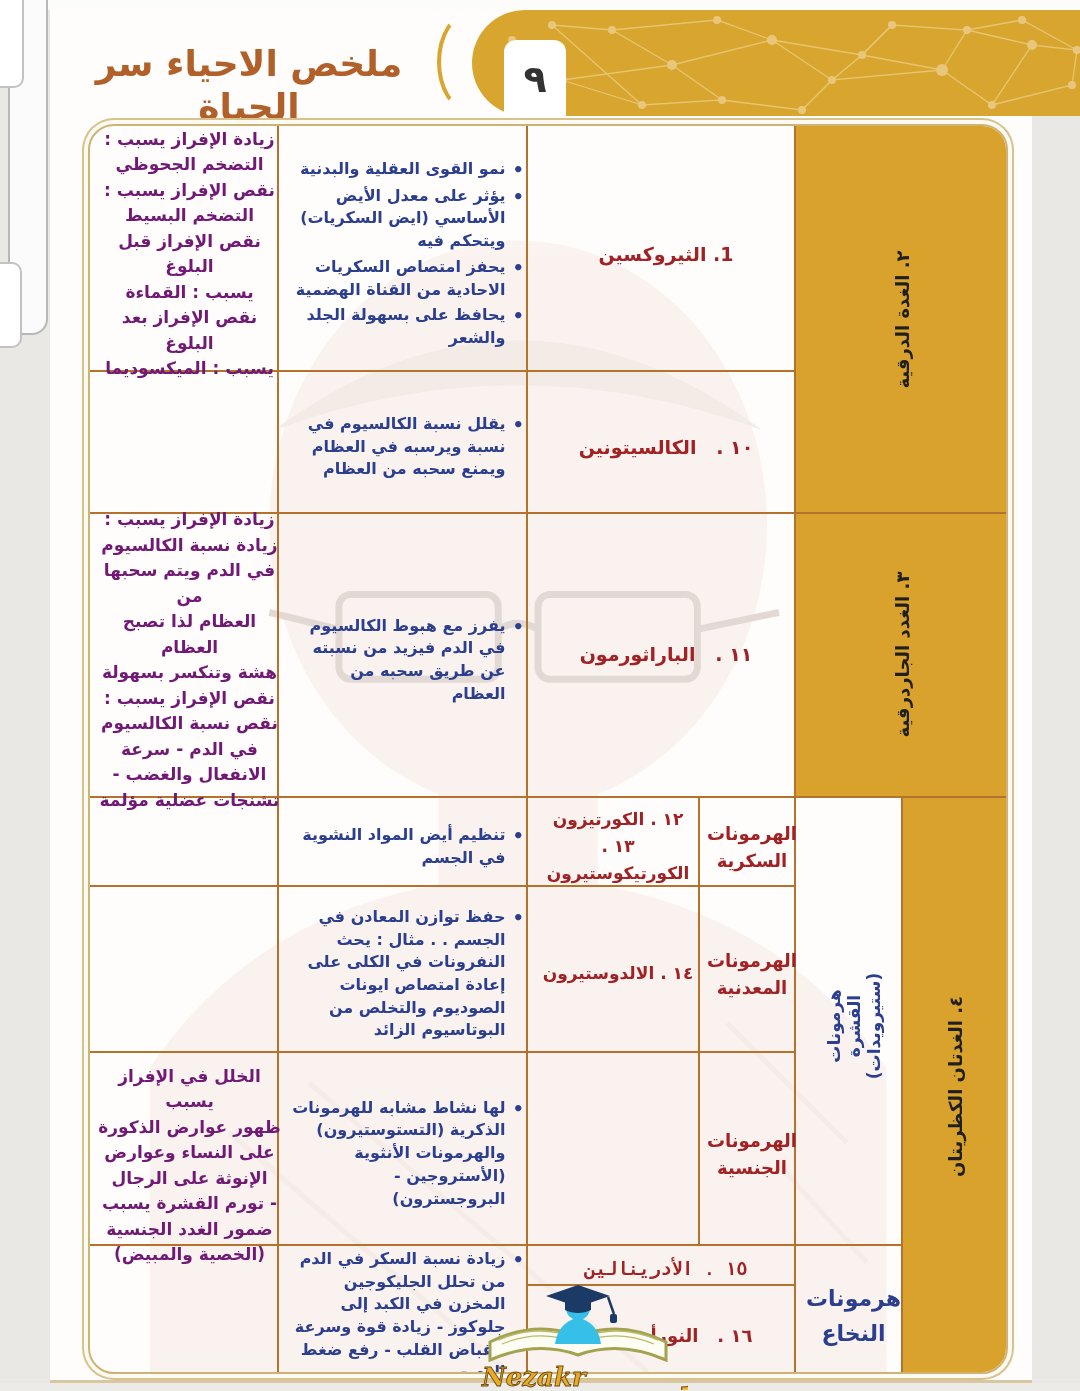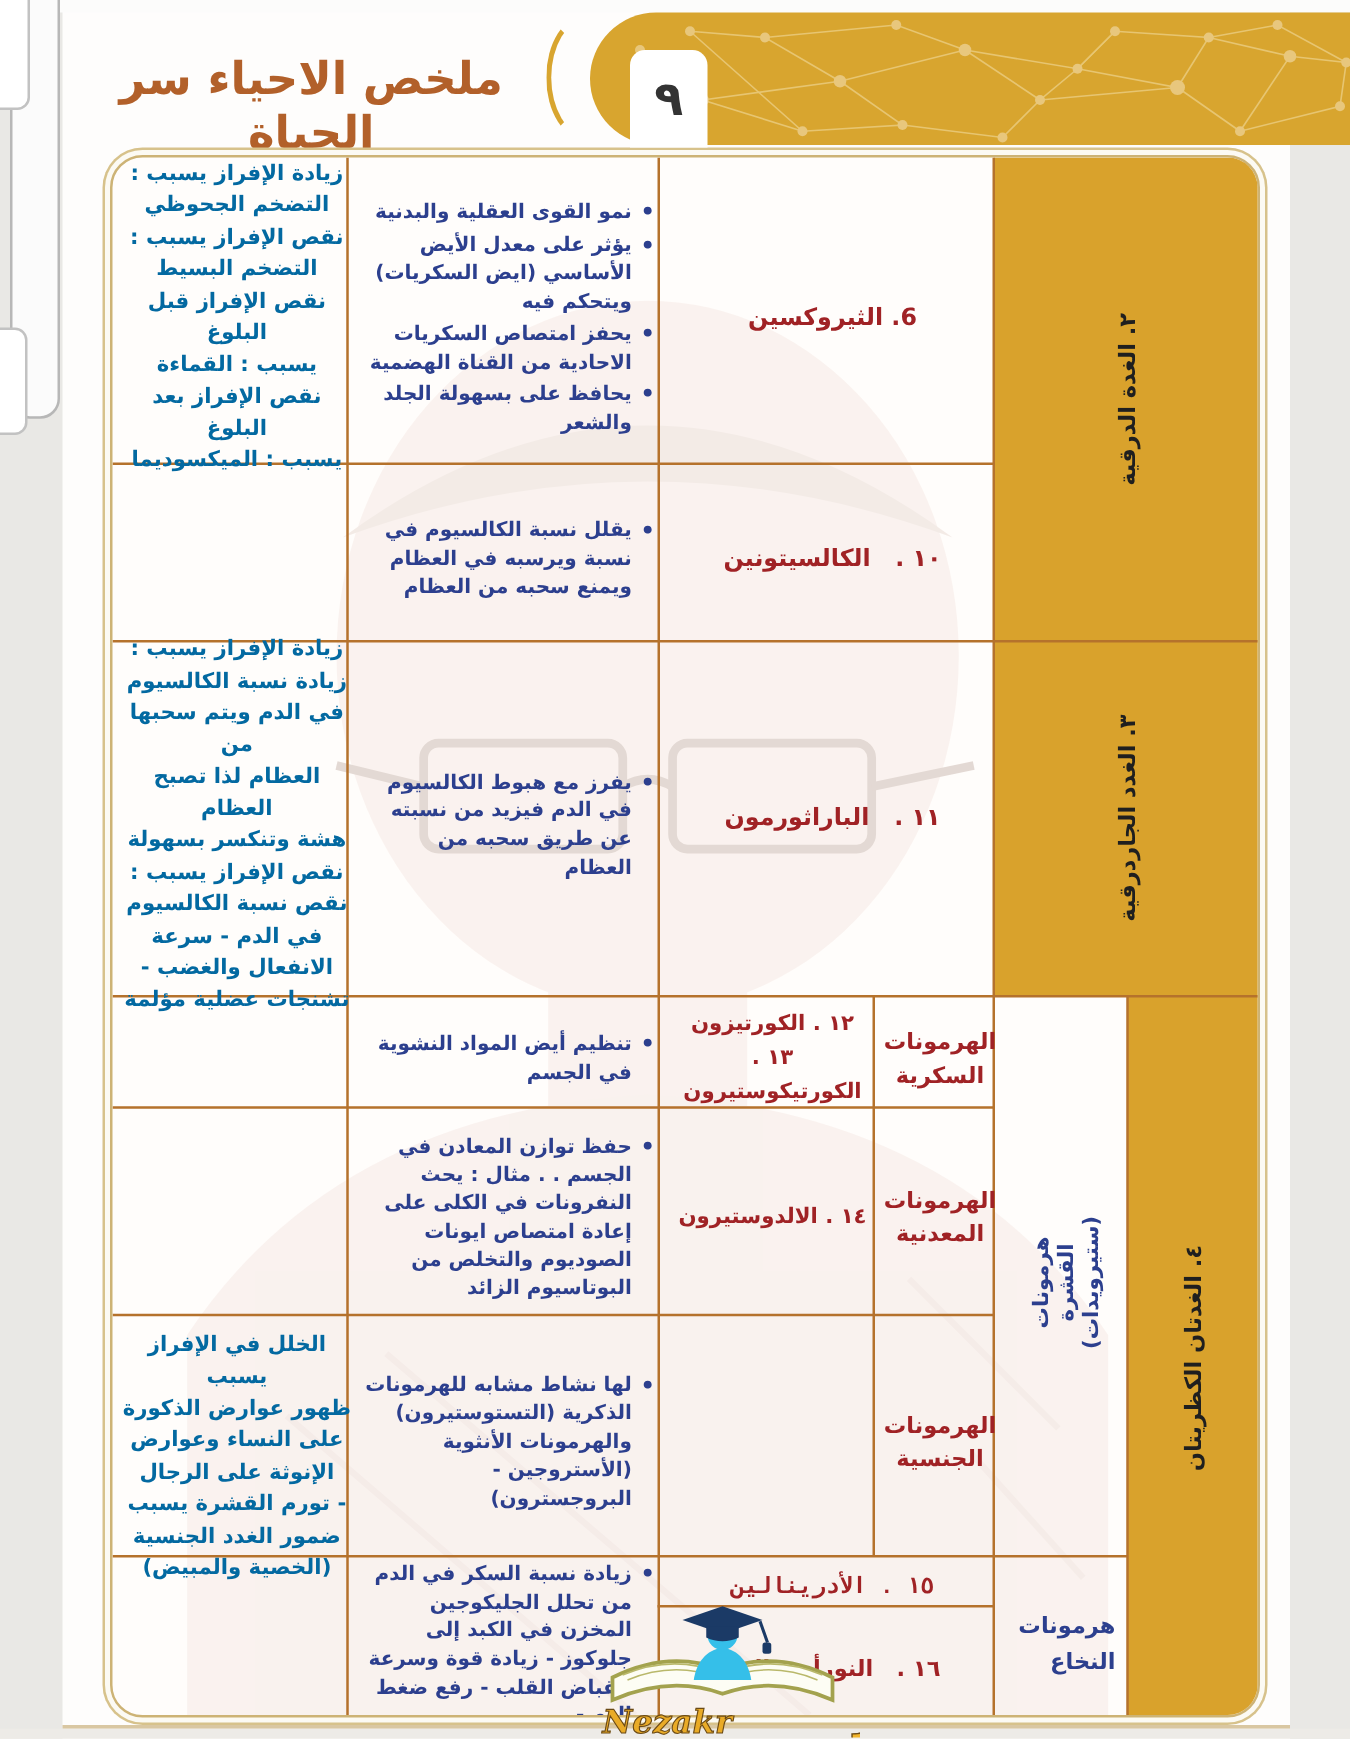--- a/index.html
+++ b/index.html
@@ -33,30 +33,30 @@
     left:88px;top:124px;width:920px;height:1250px;background:#fffdfb;
     border:2px solid #cdb375;border-radius:26px;
     box-shadow:0 0 0 4px #fcfaf3,0 0 0 6px #d7c28b;
     overflow:hidden;
   }
   .table .photo{position:absolute;left:0;top:0;width:100%;height:100%;z-index:1;}
   .gold{position:absolute;background:#d9a22c;z-index:2;}
   .line{position:absolute;background:#b5722c;z-index:3;}
   .cell{position:absolute;z-index:4;display:flex;align-items:center;justify-content:center;padding:6px;}
 
-  .red-block{color:#0369a1;font-weight:bold;font-size:17px;line-height:1.5;white-space:pre-line;text-align:center;direction:rtl;}
+  .red-block{color:#701a75;font-weight:bold;font-size:17px;line-height:1.5;white-space:pre-line;text-align:center;direction:rtl;}
   .hname{color:#a02225;font-weight:bold;font-size:19px;line-height:1.6;white-space:pre-wrap;text-align:center;direction:rtl;}
   .cat{color:#a02225;font-weight:bold;font-size:18px;line-height:1.5;white-space:pre-line;text-align:center;direction:rtl;}
   .bullets{display:flex;flex-direction:column;gap:3px;direction:rtl;width:100%;padding:0 8px;}
   .bi{display:flex;gap:7px;direction:rtl;text-align:right;color:#2c3f8e;font-weight:bold;font-size:16px;line-height:1.42;}
   .bi .bm{font-size:18px;line-height:1.3;}
   .rot{transform:rotate(-90deg);white-space:nowrap;}
   .gland-label{font-size:18px;font-weight:bold;color:#1f1f1f;direction:rtl;}
   .cortex-label{font-size:17px;font-weight:bold;color:#2c3f8e;direction:rtl;white-space:pre-line;text-align:center;}
-  .medulla-label{font-size:18px;font-weight:bold;color:#2c3f8e;direction:rtl;white-space:pre-line;text-align:right;line-height:1.6;}
+  .medulla-label{font-size:22px;font-weight:bold;color:#2c3f8e;direction:rtl;white-space:pre-line;text-align:center;line-height:1.6;}
 
   .logo{left:478px;top:1280px;width:210px;height:110px;z-index:10;}
 </style>
 </head>
 <body>
 
 <div class="abs page"></div>
 <div class="abs top-strip"></div>
 <div class="abs edge-a"></div>
 <div class="abs edge-b"></div>
@@ -176,21 +176,21 @@
           <span class="bm">•</span>
           <span>يحفز امتصاص السكريات الاحادية من القناة الهضمية</span>
         </div>
       <div class="bi">
           <span class="bm">•</span>
           <span>يحافظ على بسهولة الجلد والشعر</span>
         </div>
     </div>
   </div>
   <div class="cell" style="left:436px;top:0;width:268px;height:244px;">
-    <div class="hname">6. الثيروكسين</div>
+    <div class="hname">1. الثيروكسين</div>
   </div>
 
   <div class="cell" style="left:187px;top:244px;width:249px;height:142px;">
     <div class="bullets">
       <div class="bi">
           <span class="bm">•</span>
           <span>يقلل نسبة الكالسيوم في نسبة ويرسبه في العظام ويمنع سحبه من العظام</span>
         </div>
     </div>
   </div>

